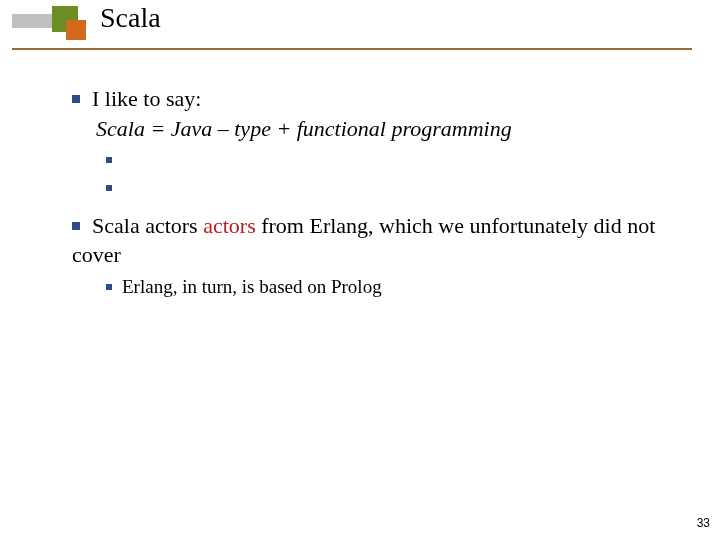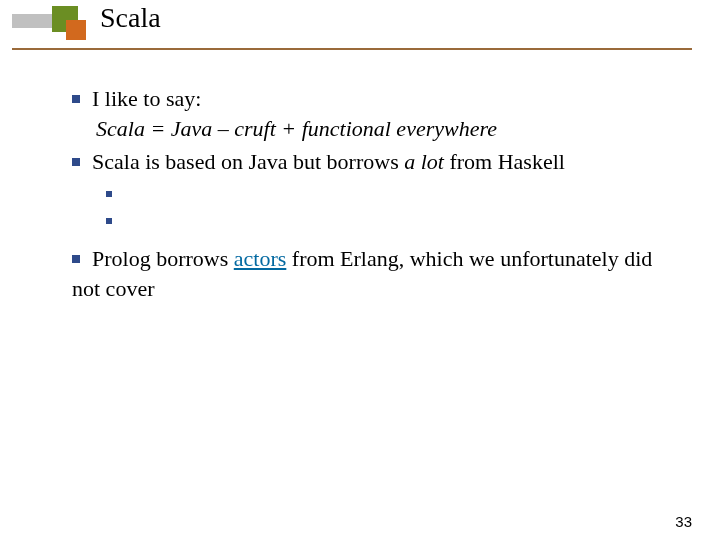--- a/index.html
+++ b/index.html
@@ -92,62 +92,61 @@
     margin-right: 10px;
     vertical-align: middle;
     position: relative;
     top: -2px;
   }
   .italic-line {
     font-style: italic;
     margin-left: 24px;
   }
   .red {
-    color: #0369a1;
-    text-decoration: underline;
+    color: #b91c1c;
   }
   .page-num {
     position: absolute;
-    right: 28px;
+    right: 10px;
     bottom: 10px;
     font-family: Arial, Helvetica, sans-serif;
-    font-size: 15px;
+    font-size: 12px;
     color: #000000;
   }
 </style>
 </head>
 <body>
 
 <div class="logo">
   <div class="logo-hbar"></div>
   <div class="logo-green"></div>
   <div class="logo-orange"></div>
 </div>
 
 <div class="title">Scala</div>
 <div class="underline"></div>
 
 <div class="content">
 
   <div class="b1">
     <span class="sq"></span><span>I like to say:</span>
-    <div class="italic-line">Scala = Java – cruft + functional everywhere</div>
+    <div class="italic-line">Scala = Java – type + functional programming</div>
   </div>
 
-  <div class="b1">
-    <span class="sq"></span><span><span>Scala is based on Java but borrows </span><i>a lot</i><span> from Haskell</span></span>
-  </div>
 
   <div class="b2">
     <span class="sq-sm"></span>
   </div>
   <div class="b2">
     <span class="sq-sm"></span>
   </div>
 
   <div class="b1" style="margin-top:10px">
-    <span class="sq"></span><span><span>Prolog borrows </span><span class="red">actors</span><span> from Erlang, which we unfortunately did not cover</span></span>
+    <span class="sq"></span><span><span>Scala actors </span><span class="red">actors</span><span> from Erlang, which we unfortunately did not cover</span></span>
   </div>
 
+  <div class="b2">
+    <span class="sq-sm"></span><span>Erlang, in turn, is based on Prolog</span>
+  </div>
 
 </div>
 
 <div class="page-num">33</div>
 
 </body></html>

